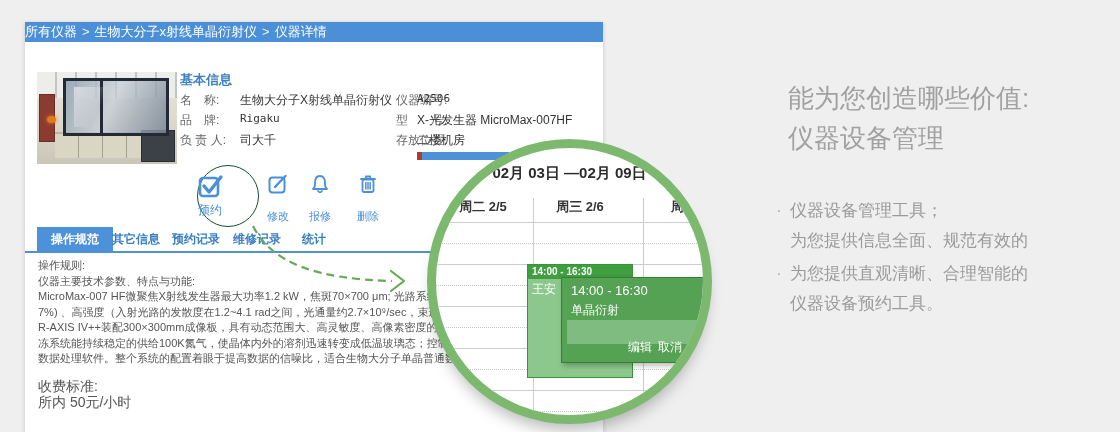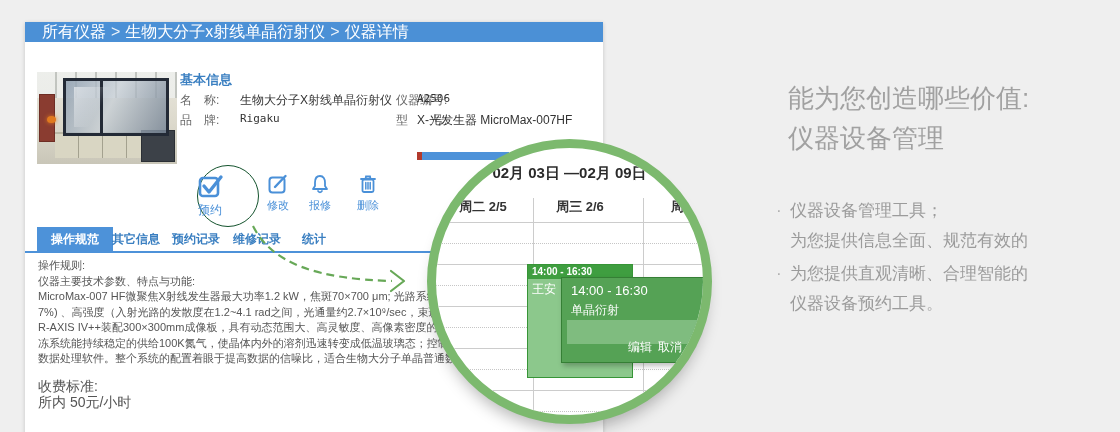--- a/index.html
+++ b/index.html
@@ -4,21 +4,21 @@
 <style>
   * { margin:0; padding:0; box-sizing:border-box; }
   html,body { width:1120px; height:432px; overflow:hidden; }
   body { font-family:"Liberation Sans","DejaVu Sans",sans-serif; background:#efefef; }
   #stage { position:relative; width:1120px; height:432px; background:#efefef; overflow:hidden; }
 
   
   .card { position:absolute; left:25px; top:22px; width:578px; height:420px;
           background:#fff; box-shadow:0 1px 4px rgba(0,0,0,.18); overflow:hidden; z-index:1; }
   .crumb-bar { position:absolute; left:0; top:0; width:578px; height:20px; background:#4b90d6;
-               color:#fff; font-size:16px; line-height:20px; padding-left:17px; white-space:nowrap; }
+               color:#fff; font-size:13px; line-height:20px; white-space:nowrap; }
   .crumb-bar span { vertical-align:top; }
   .crumb-sep { margin:0 5px; opacity:.9; }
   .crumb-link { cursor:pointer; }
 
   
   .photo { position:absolute; left:12px; top:50px; width:140px; height:92px; overflow:hidden;
            background:linear-gradient(180deg,#e9e7de 0%,#dcd9cc 55%,#c9c6b8 100%); }
   .ph-win { position:absolute; left:0; top:0; width:140px; height:26px;
             background:repeating-linear-gradient(90deg,#eef0ee 0 18px,#b9bdb9 18px 20px); opacity:.8; }
   .ph-red { position:absolute; left:2px; top:22px; width:16px; height:48px; background:#8a3c30; border:1px solid #6e2d24; }
@@ -40,21 +40,21 @@
   .bi-l { position:absolute; color:#666; }
   .bi-v { position:absolute; color:#333; }
   .l1 { left:0; } .v1 { left:60px; } .l2 { left:192px;padding-left:24px; } .v2 { left:237px; }
   .mono { font-family:"DejaVu Sans Mono","Liberation Mono",monospace; font-size:11px; }
   .life-bar { position:absolute; left:392px; top:130px; width:92px; height:8px; display:flex; }
   .life-red { width:5px; height:8px; background:#b23a2c; }
   .life-blue { width:87px; height:8px; background:#4d92d9; }
 
   
   .act { position:absolute; width:48px; text-align:center; cursor:pointer; }
-  .act .lbl { display:block; margin-top:0; font-size:11px; color:#4a90d8; }
+  .act .lbl { display:block; margin-top:11px; font-size:11px; color:#4a90d8; }
   .reserve-ring { position:absolute; left:172px; top:143px; width:62px; height:62px; background:#fff;
                   border:1px solid #14532d; border-radius:50%; cursor:pointer; z-index:3; }
   .reserve-ring svg { margin-top:8px; }
   .reserve-ring .lbl { display:block; margin-top:0; font-size:12px; color:#4a90d8; }
 
   
   .tabs-underline { position:absolute; left:0; top:229px; width:578px; height:2px; background:#4d92d9; }
   .tab { position:absolute; top:205px; height:24px; line-height:24px; font-size:12px; font-weight:bold;
          color:#3a7fc1; cursor:pointer; white-space:nowrap; }
   .tab.active { left:12px; width:76px; text-align:center; background:#4d92d9; color:#fff; }
@@ -126,20 +126,26 @@
       <span class="bi-l l1">名　称:</span>
       <span class="bi-v v1">生物大分子X射线单晶衍射仪</span>
       <span class="bi-l l2">仪器编号:</span>
       <span class="bi-v v2 mono">A2506</span>
     </div>
     <div class="bi-row" style="top:90px">
       <span class="bi-l l1">品　牌:</span>
       <span class="bi-v v1 mono">Rigaku</span>
       <span class="bi-l l2">型　　号:</span>
       <span class="bi-v v2">X-光发生器 MicroMax-007HF</span>
+    </div>
+    <div class="bi-row" style="top:110px">
+      <span class="bi-l l1">负 责 人:</span>
+      <span class="bi-v v1">司大千</span>
+      <span class="bi-l l2">存放位置:</span>
+      <span class="bi-v v2">二楼机房</span>
     </div>
     <div class="life-bar">
       <div class="life-red"></div>
       <div class="life-blue"></div>
     </div>
 
     <div class="reserve-ring">
       <svg width="26" height="24" viewBox="0 0 26 24">
         <rect x="2" y="4" width="18" height="18" rx="3" fill="none" stroke="#4a90d8" stroke-width="2.6"></rect>
         <path d="M6 12 L11 18 L23 3" fill="none" stroke="#4a90d8" stroke-width="3.4" stroke-linecap="round" stroke-linejoin="round"></path>

